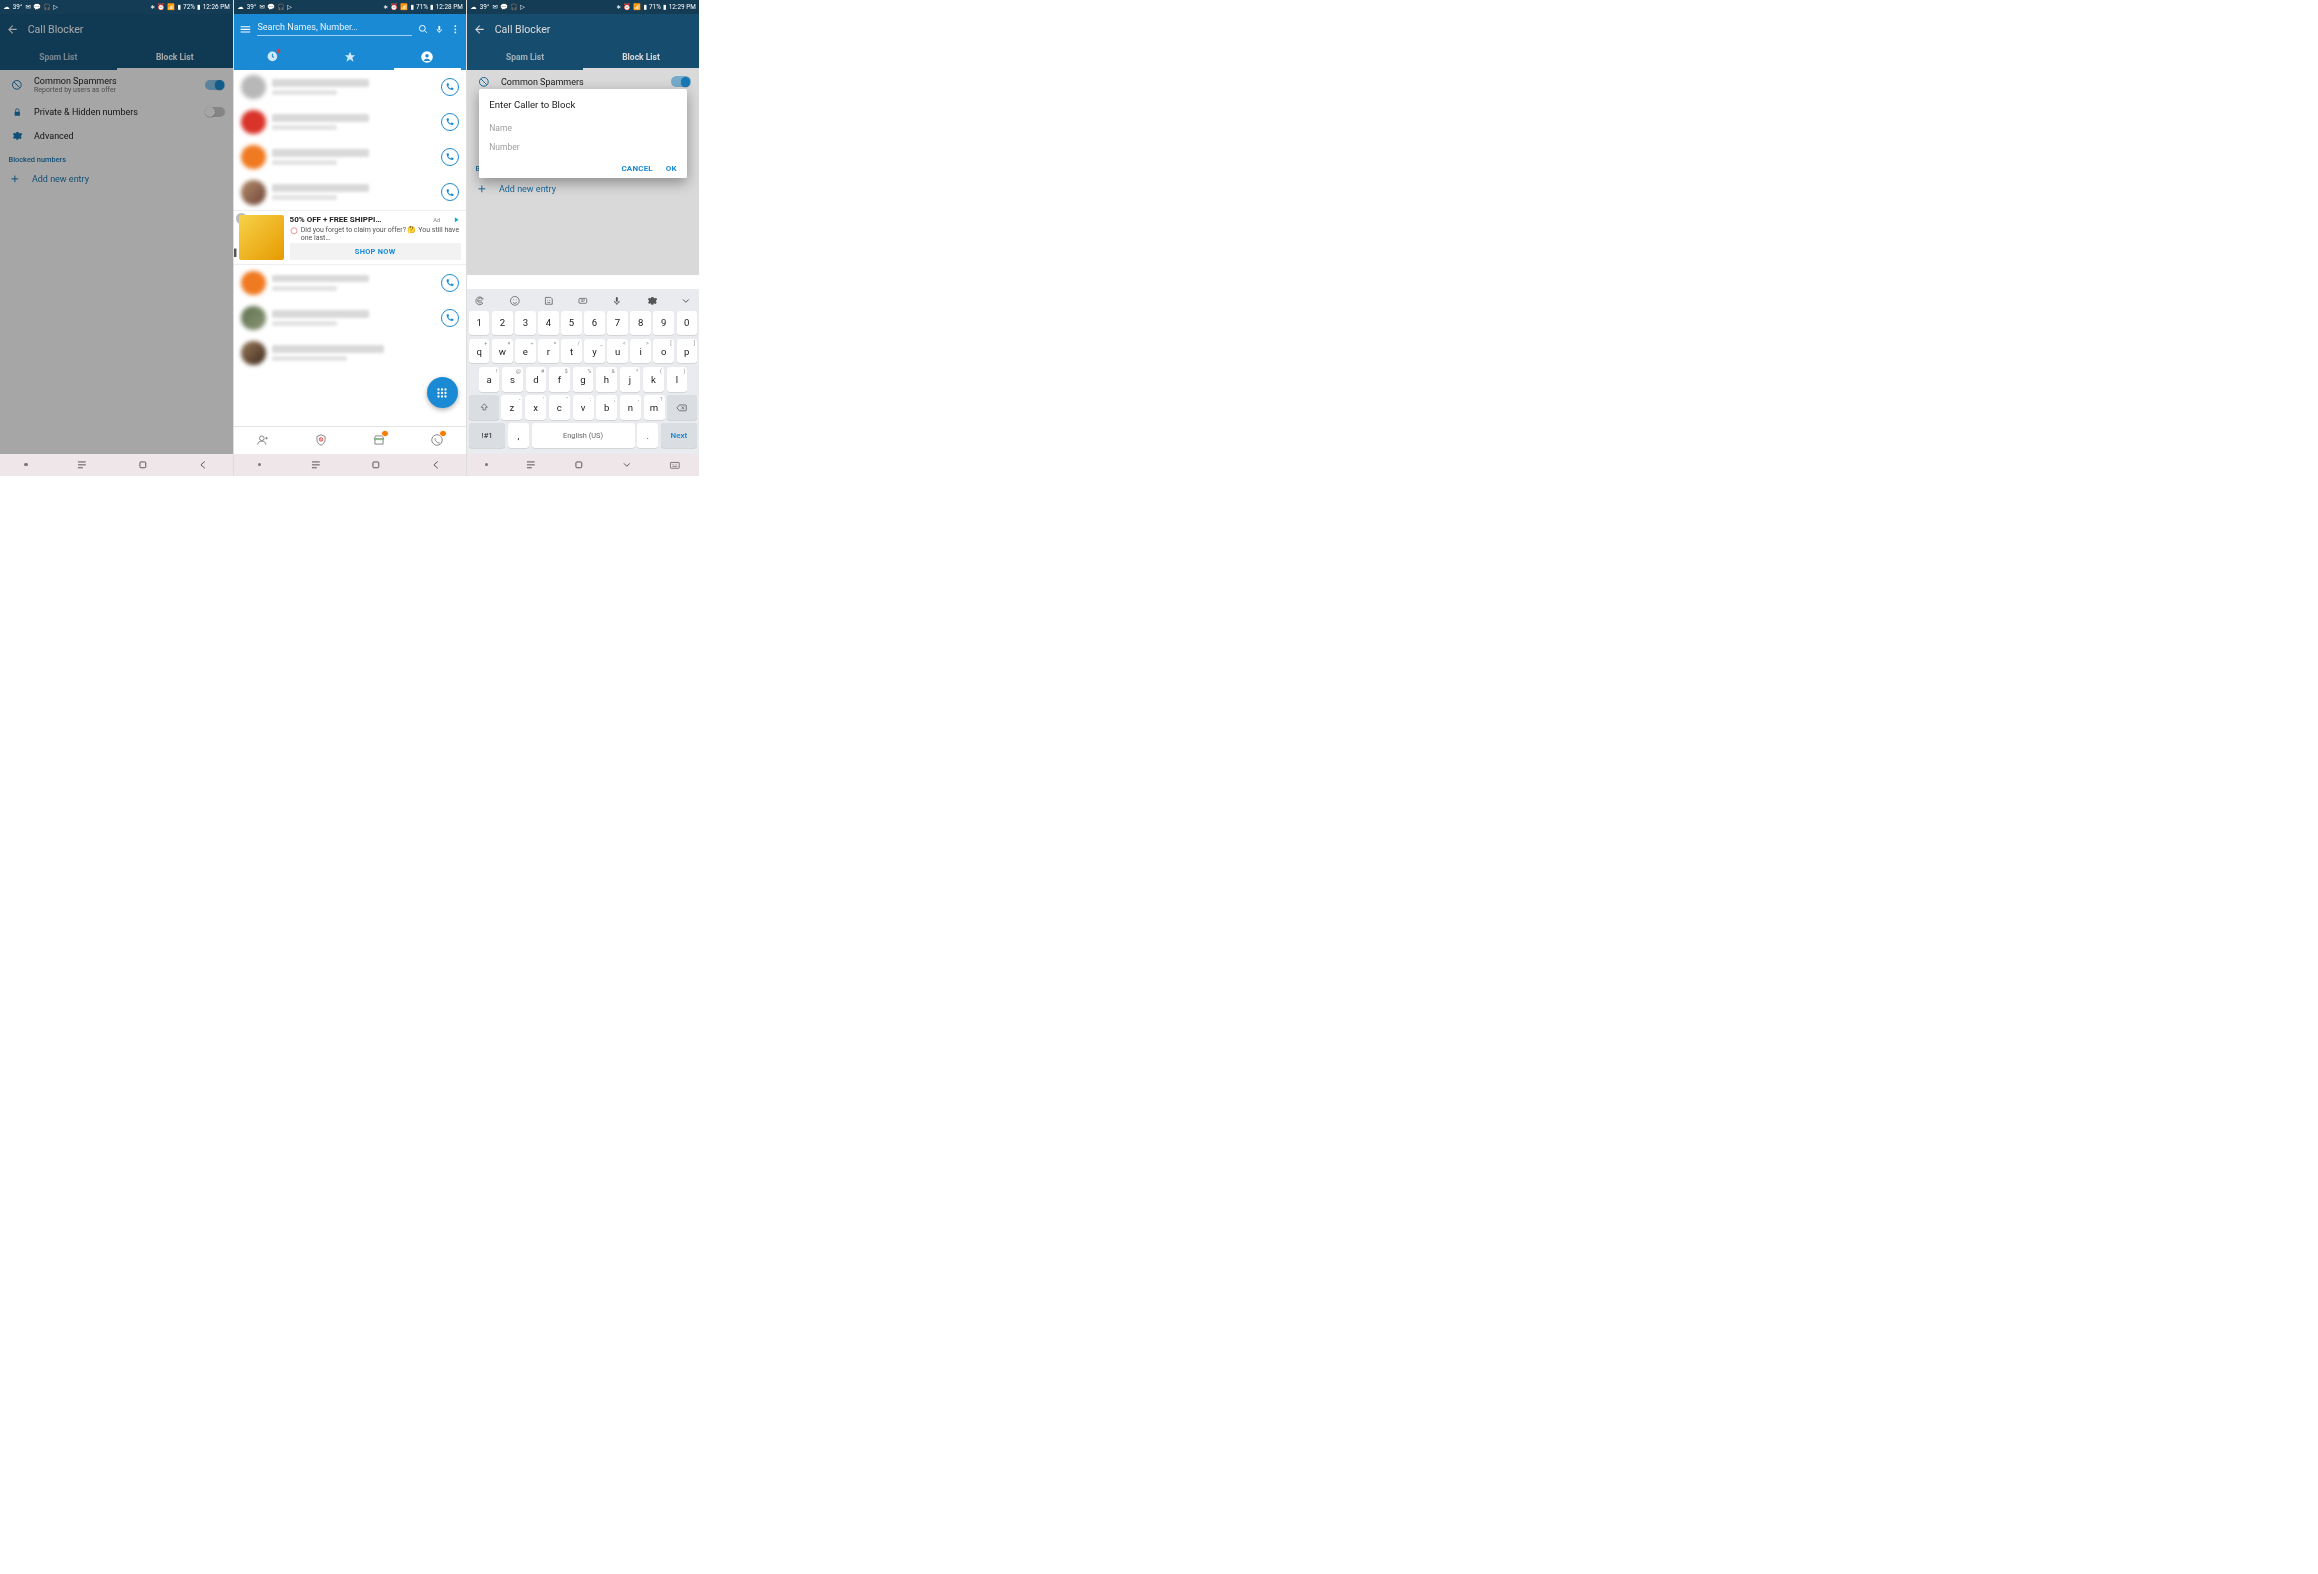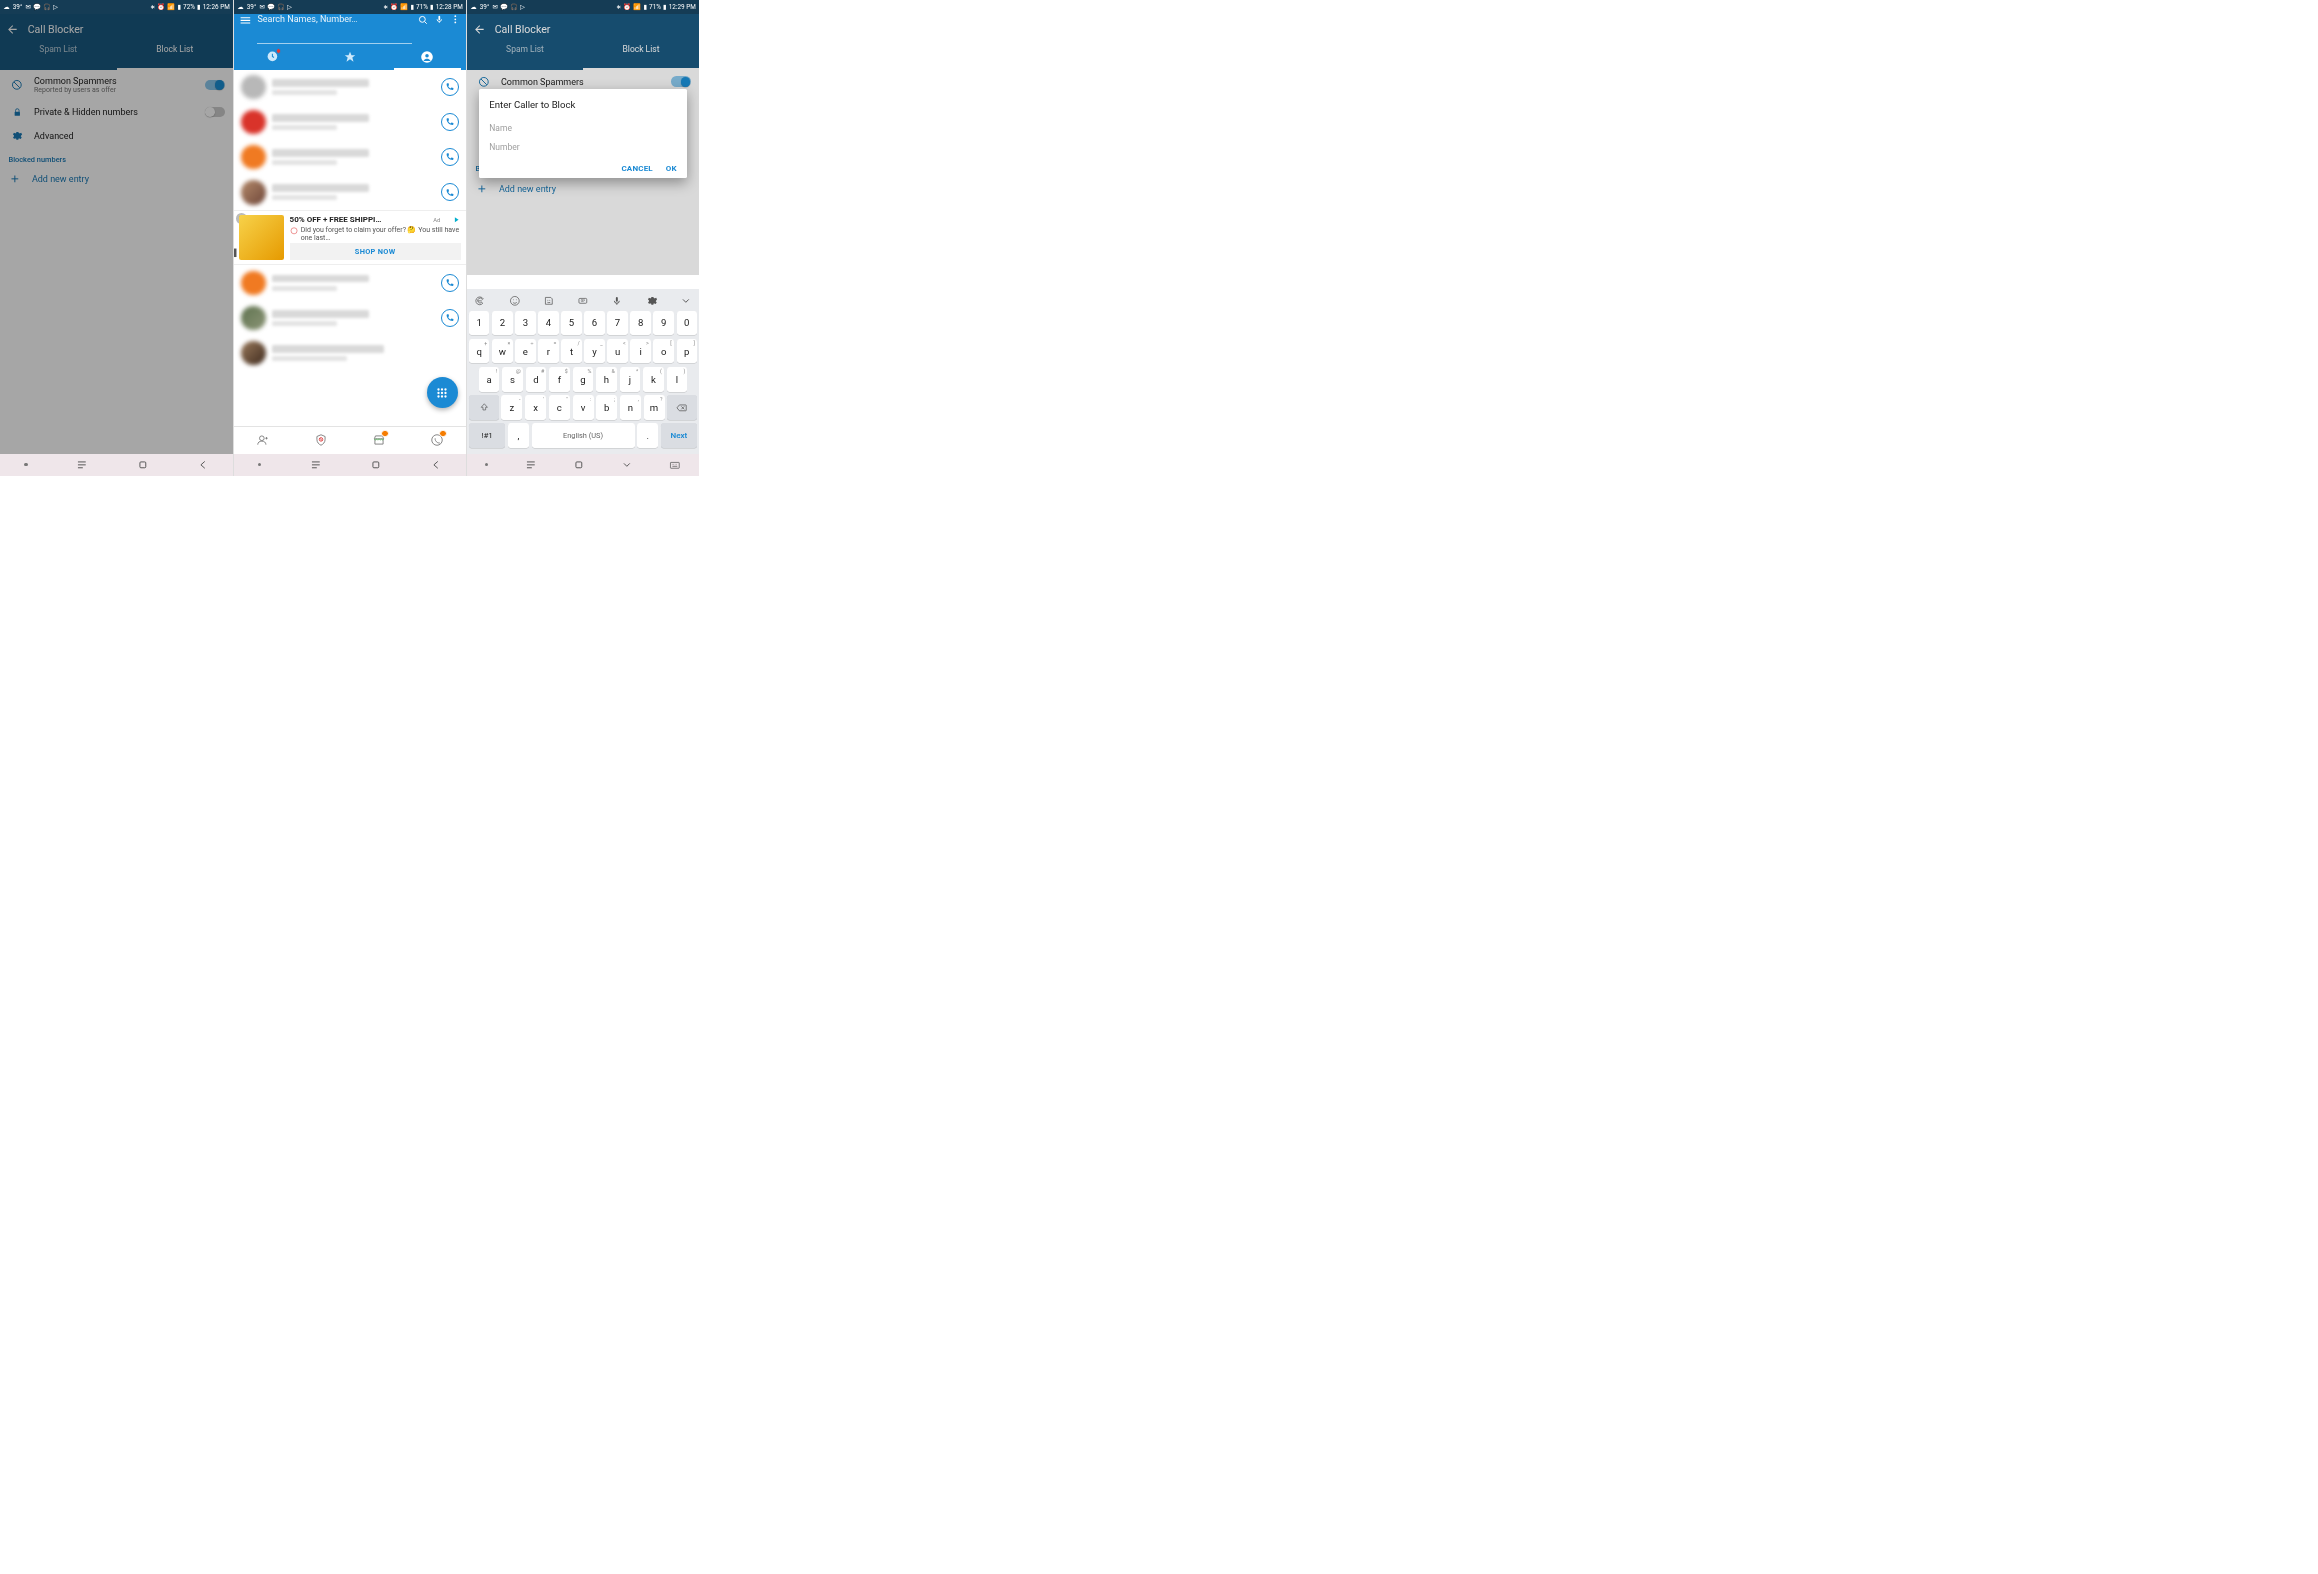--- a/index.html
+++ b/index.html
@@ -13,21 +13,21 @@
   .statusbar .sb-left { display: flex; gap: 2.1px; align-items: center; }
   .statusbar .sb-right { margin-left: auto; display: flex; gap: 2.1px; align-items: center; }
   .statusbar .temp { font-size: 6.4px; margin: 0 1.1px; }
 
   
   .appbar { height: 30px; background: #1a5a82; color: #fff; display: flex; align-items: center; padding: 0 6.4px; font-size: 10.6px; gap: 8.5px; }
   .appbar .back { width: 12.8px; height: 12.8px; }
 
   
   .tabs { height: 25.5px; background: #1a5a82; display: flex; }
-  .tab { flex: 1; display: flex; justify-content: center; color: rgba(255,255,255,0.7); font-size: 8.5px; font-weight: 400; cursor: pointer; position: relative; }
+  .tab { flex: 1; display: flex; align-items: center; justify-content: center; color: rgba(255,255,255,0.7); font-size: 8.5px; font-weight: 700; cursor: pointer; position: relative; }
   .tab.active { color: #fff; }
   .tab.active::after { content: ""; position: absolute; left: 0; right: 0; bottom: 0; height: 1.6px; background: #fff; }
 
   
   .content { background: #fff; }
   .row { display: flex; align-items: center; padding: 6.4px 8.5px; gap: 8.5px; }
   .row .icon-slot { width: 17px; display: flex; justify-content: center; }
   .row-main { flex: 1; }
   .row-title { font-size: 9px; color: #222; }
   .row-sub { font-size: 7px; color: #777; }
@@ -39,21 +39,21 @@
   .add-entry { display: flex; align-items: center; padding: 7.4px 8.5px; gap: 11.7px; color: #1a7ab6; font-size: 9px; }
 
   
   .dim { position: absolute; inset: 14px 0 22.3px 0; background: rgba(0,0,0,.35); }
   .popup-menu { position: absolute; left: 14px; right: 16px; top: 191px; background: #fff; border-radius: 1.1px; box-shadow: 0 2.1px 7.4px rgba(0,0,0,.3); }
   .popup-menu .menu-item { display: flex; align-items: center; gap: 9.6px; padding: 7.4px 8.5px; font-size: 9px; color: #222; }
   .popup-menu .mi-icon { width: 14px; display:flex; justify-content:center; color:#444; }
   .icon-123 { font-size: 6.4px; font-weight: 700; letter-spacing: 0; }
 
   
-  .appbar2 { background: #1b8ad4; color: #fff; height: 30px; display: flex; padding: 0 5.3px; gap: 5.3px; }
+  .appbar2 { background: #1b8ad4; color: #fff; height: 30px; display: flex; align-items: center; padding: 0 5.3px; gap: 5.3px; }
   .search-input { flex: 1; color: rgba(255,255,255,.9); font-size: 9px; padding-bottom: 2.1px; border-bottom: 0.5px solid rgba(255,255,255,.6); }
   .tabs2 { height: 25.5px; background: #1b8ad4; display: flex; }
   .tab2 { flex: 1; display:flex; align-items:center; justify-content:center; position:relative; }
   .tab2.active::after { content:""; position:absolute; left:5.3px; right:5.3px; bottom:0; height:1.6px; background:#fff; }
   .badge { position:absolute; top:4.3px; left:calc(50% + 3.2px); width:5.3px; height:5.3px; background:#e53935; border-radius:50%; border:0.5px solid #1b8ad4; }
   .list { background:#fff; }
   .contact-row { display:flex; align-items:center; gap:6.4px; padding:5.3px 7.4px; }
   .avatar { width:24.5px; height:24.5px; border-radius:50%; filter: blur(2.1px); }
   .avatar.gray { background:#b8b8b8; }
   .avatar.red { background:#d9332a; }

